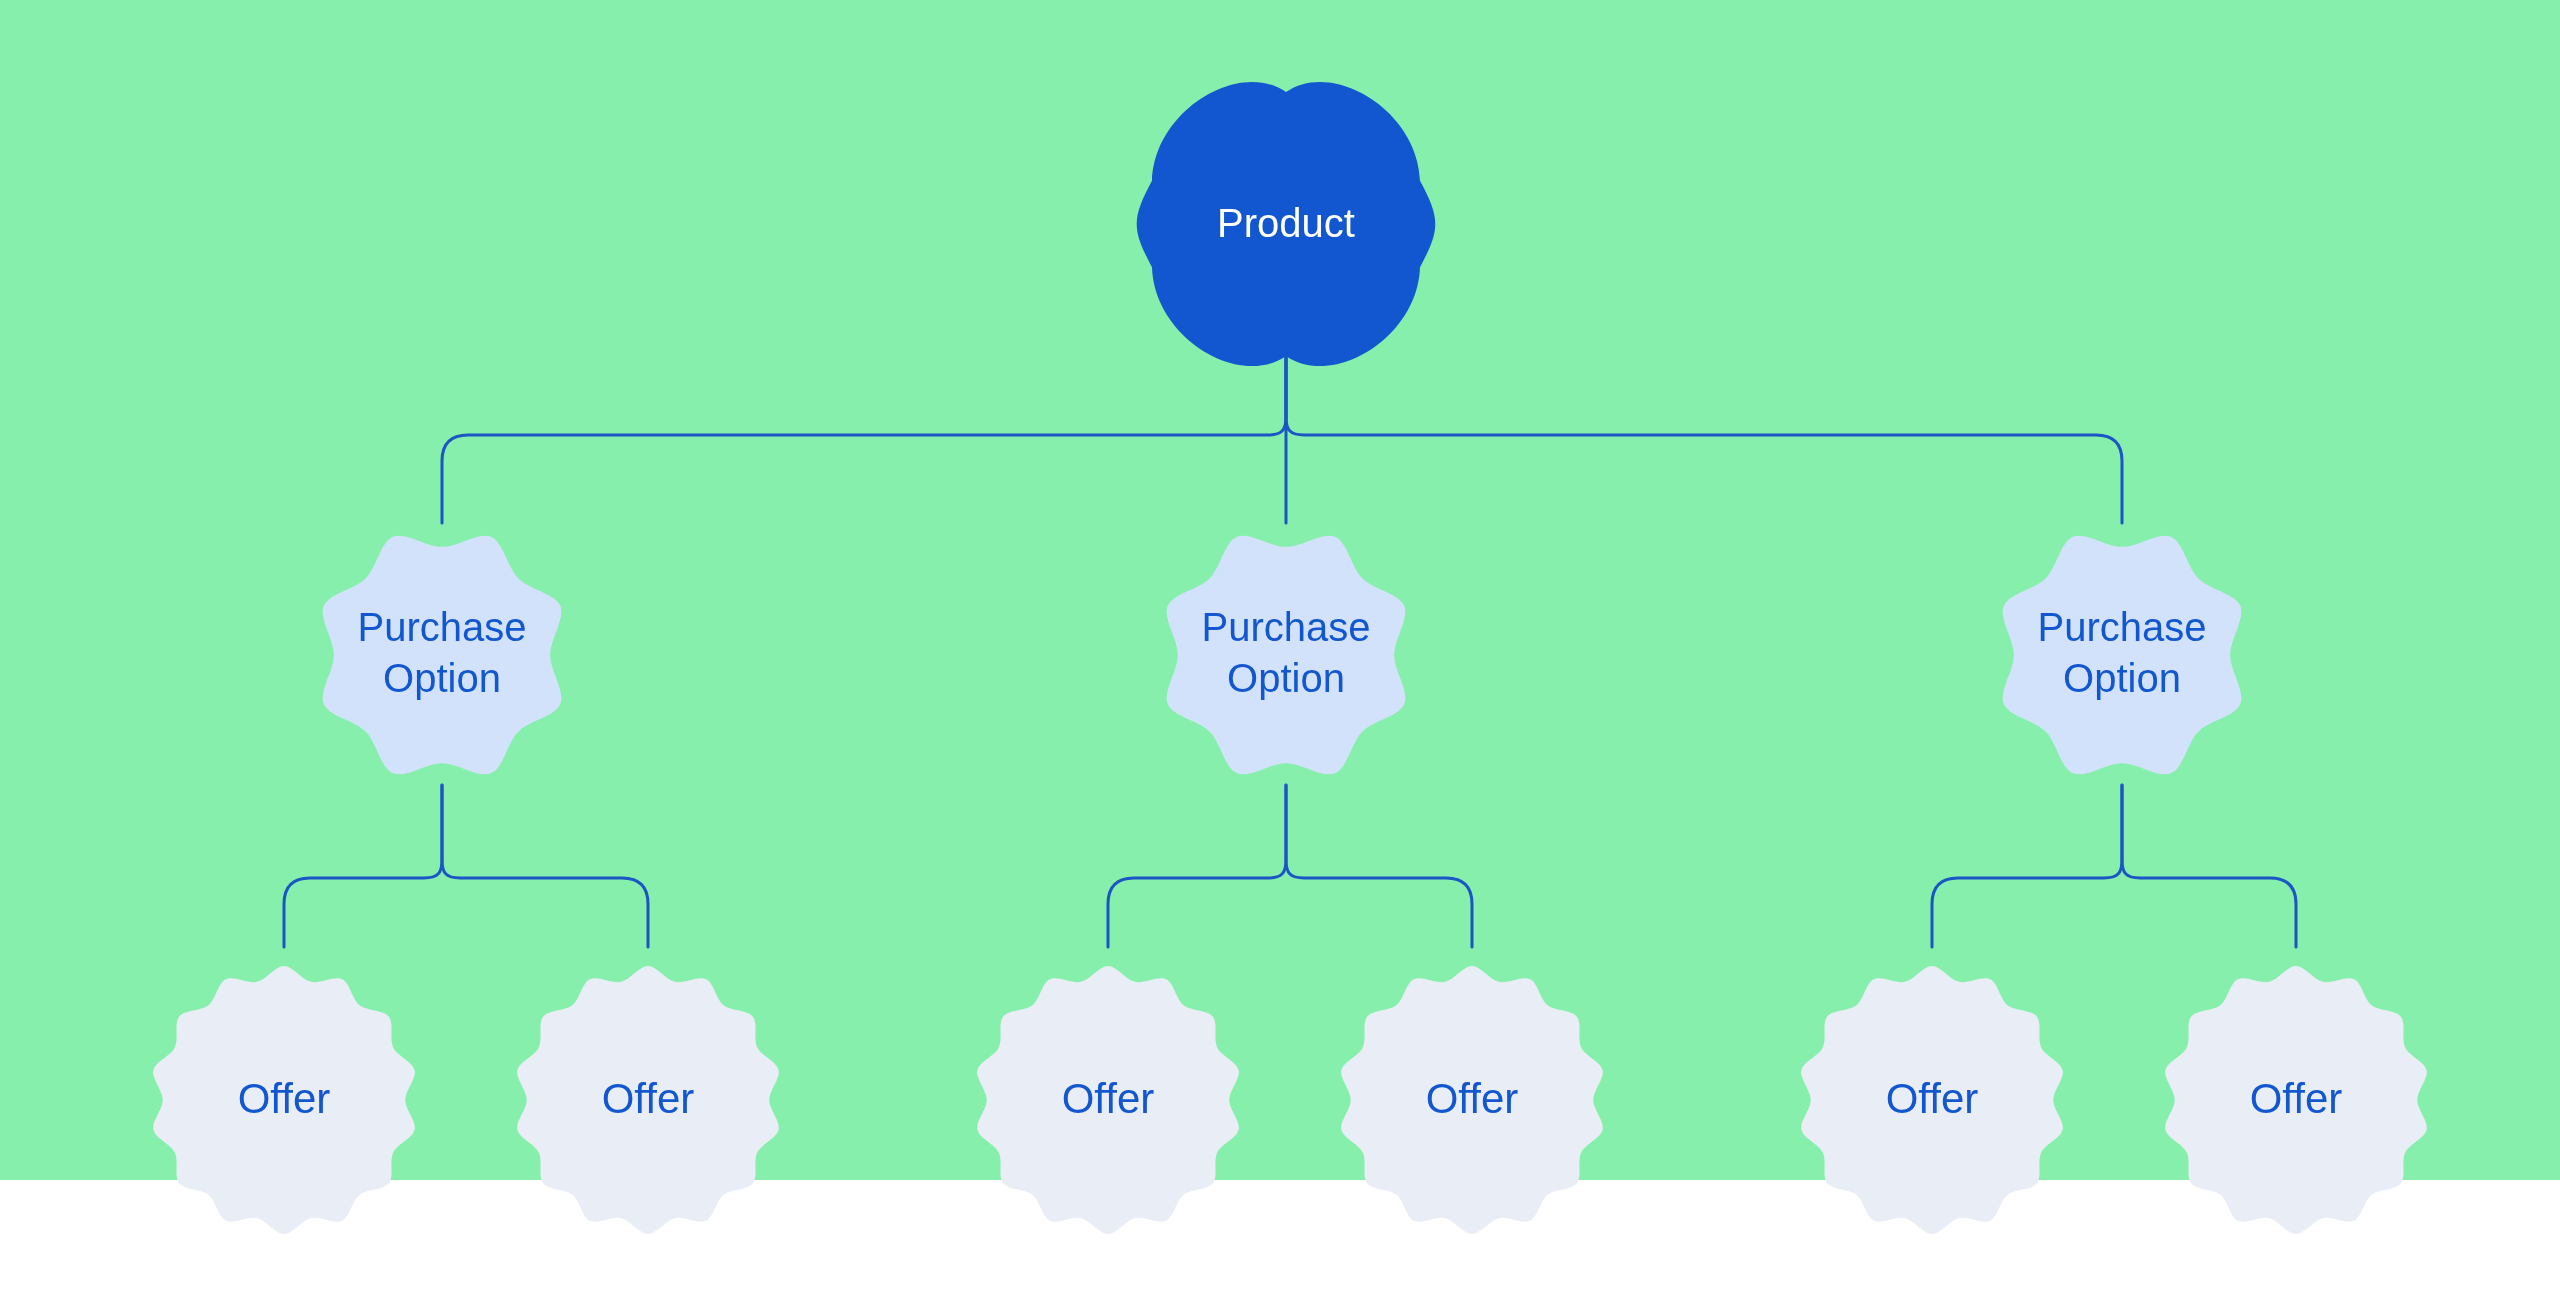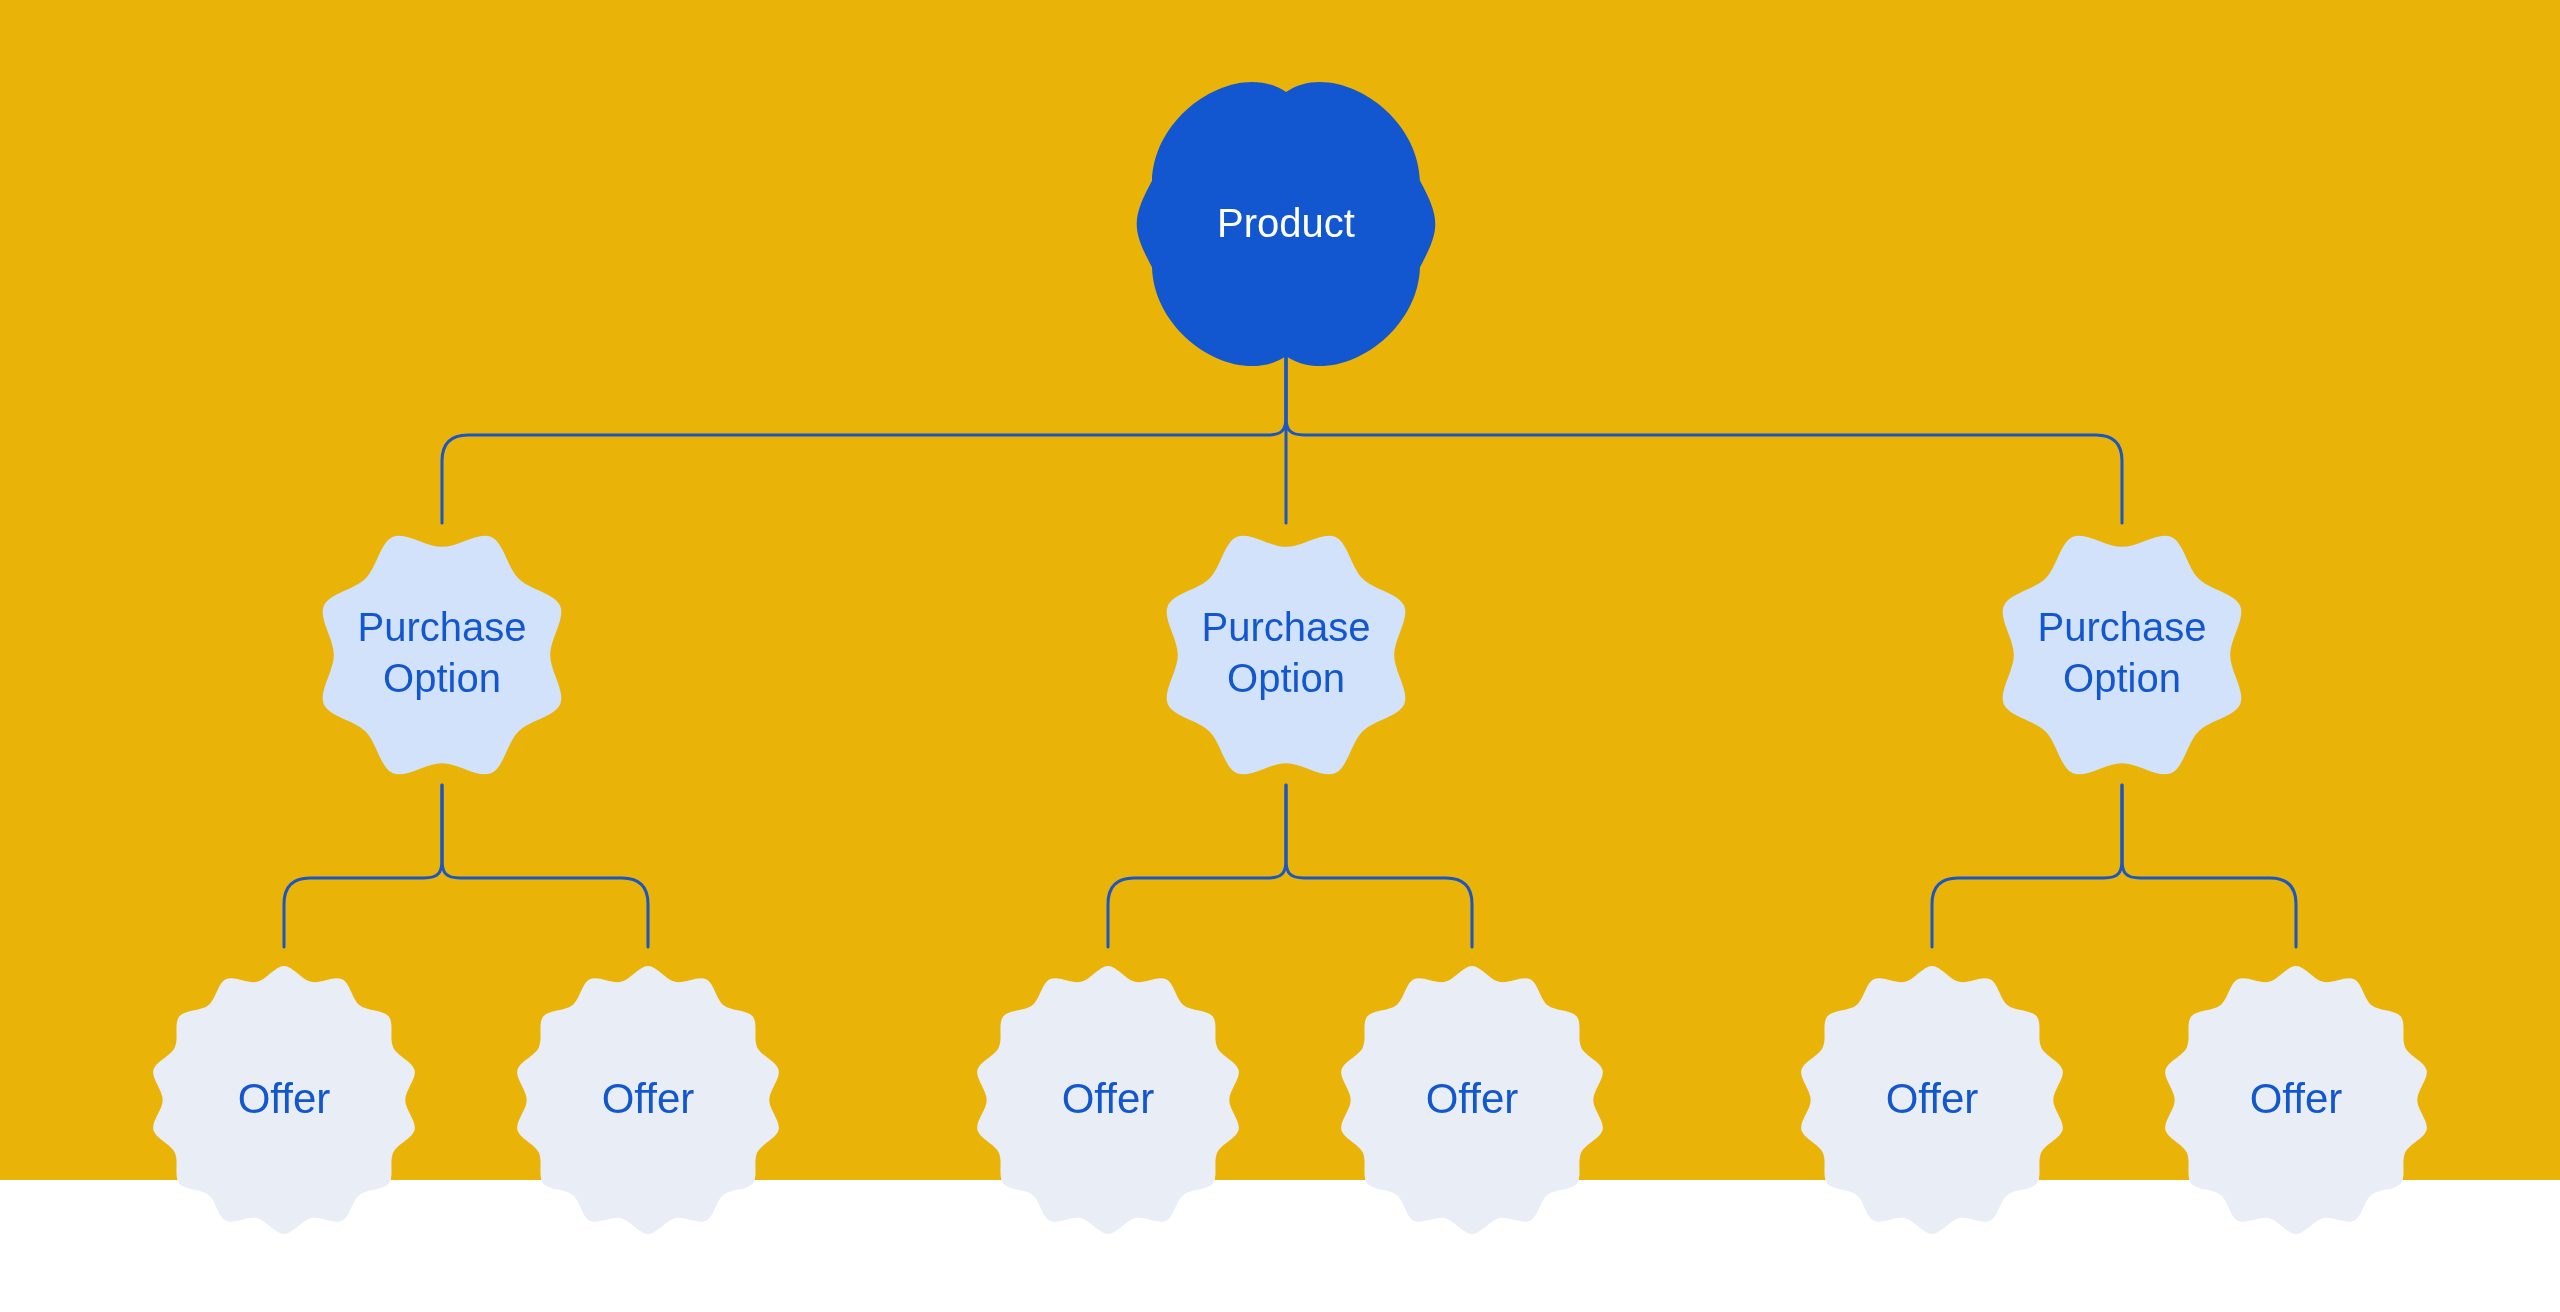--- a/index.html
+++ b/index.html
@@ -11,21 +11,21 @@
   body {
     width: 2560px;
     height: 1312px;
     overflow: hidden;
     font-family: "Liberation Sans", "DejaVu Sans", sans-serif;
   }
   #diagram-root {
     position: relative;
     width: 2560px;
     height: 1180px;
-    background: #eab308;
+    background: #86efac;
   }
   #diagram-svg {
     position: absolute;
     left: 0;
     top: 0;
     width: 2560px;
     height: 1312px;
     display: block;
   }
   .node-label {

